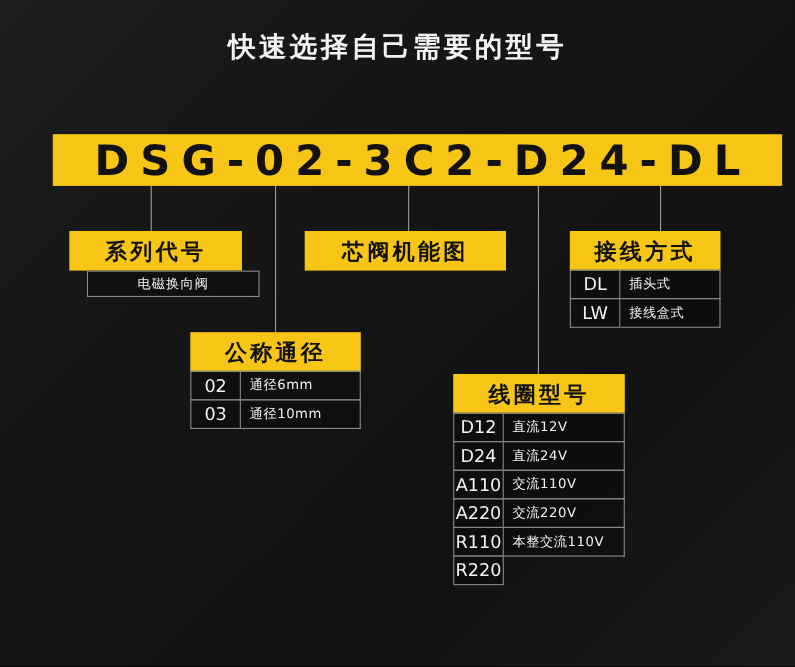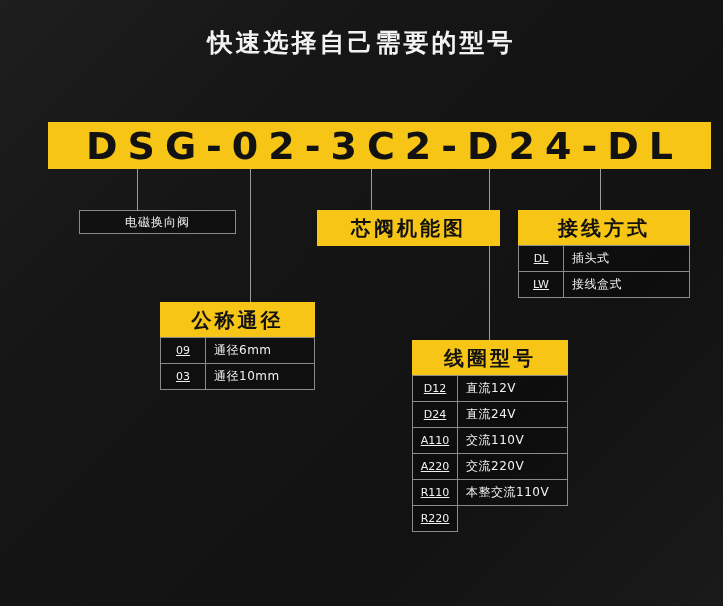--- a/index.html
+++ b/index.html
@@ -40,21 +40,21 @@
     width:100%;height:24px;margin-top:-0px;
     border:1px solid var(--border);background:rgba(0,0,0,0.25);
     display:flex;align-items:center;justify-content:center;
     color:var(--text-light);font-size:12px;letter-spacing:1px;margin-left:16px;
   }
   .trow{display:flex;width:100%;height:27px;margin-top:-1px;}
   .trow:first-of-type{margin-top:0;}
   .cell-code{
     width:46px;flex:0 0 46px;border:1px solid var(--border);background:rgba(0,0,0,0.25);
     display:flex;align-items:center;justify-content:center;
-    color:var(--text-light);font-size:11px;text-decoration:underline;
+    color:var(--text-light);font-size:16px;
   }
   .cell-desc{
     flex:1;border:1px solid var(--border);border-left:none;background:rgba(0,0,0,0.25);
     display:flex;align-items:center;padding-left:8px;
     color:var(--text-light);font-size:12px;letter-spacing:0.5px;
   }
 </style>
 </head>
 <body>
 
@@ -66,43 +66,44 @@
     <div class="banner-text">DSG-02-3C2-D24-DL</div>
   </div>
 
   <div class="vline" style="left:137px;top:169px;height:41px;"></div>
   <div class="vline" style="left:250px;top:169px;height:133px;"></div>
   <div class="vline" style="left:371px;top:169px;height:41px;"></div>
   <div class="vline" style="left:489px;top:169px;height:171px;"></div>
   <div class="vline" style="left:600px;top:169px;height:41px;"></div>
 
   <div class="group" style="left:63px;top:210px;width:157px;">
+    <div class="group-header">系列代号</div>
     <div class="note-cell">电磁换向阀</div>
   </div>
 
-  <div class="group" style="left:277px;top:210px;width:183px;margin-left:40px;">
+  <div class="group" style="left:277px;top:210px;width:183px;">
     <div class="group-header">芯阀机能图</div>
   </div>
 
-  <div class="group" style="left:518px;top:210px;width:172px;">
+  <div class="group" style="left:518px;top:210px;width:137px;">
     <div class="group-header">接线方式</div>
     <div class="trow">
       <div class="cell-code">DL</div>
       <div class="cell-desc">插头式</div>
     </div>
     <div class="trow">
       <div class="cell-code">LW</div>
       <div class="cell-desc">接线盒式</div>
     </div>
   </div>
 
-  <div class="group" style="left:160px;top:302px;width:155px;">
+  <div class="group" style="left:173px;top:302px;width:155px;">
     <div class="group-header">公称通径</div>
     <div class="trow">
-      <div class="cell-code">09</div>
+      <div class="cell-code">02</div>
       <div class="cell-desc">通径6mm</div>
     </div>
     <div class="trow">
       <div class="cell-code">03</div>
       <div class="cell-desc">通径10mm</div>
     </div>
   </div>
 
   <div class="group" style="left:412px;top:340px;width:156px;">
     <div class="group-header">线圈型号</div>

